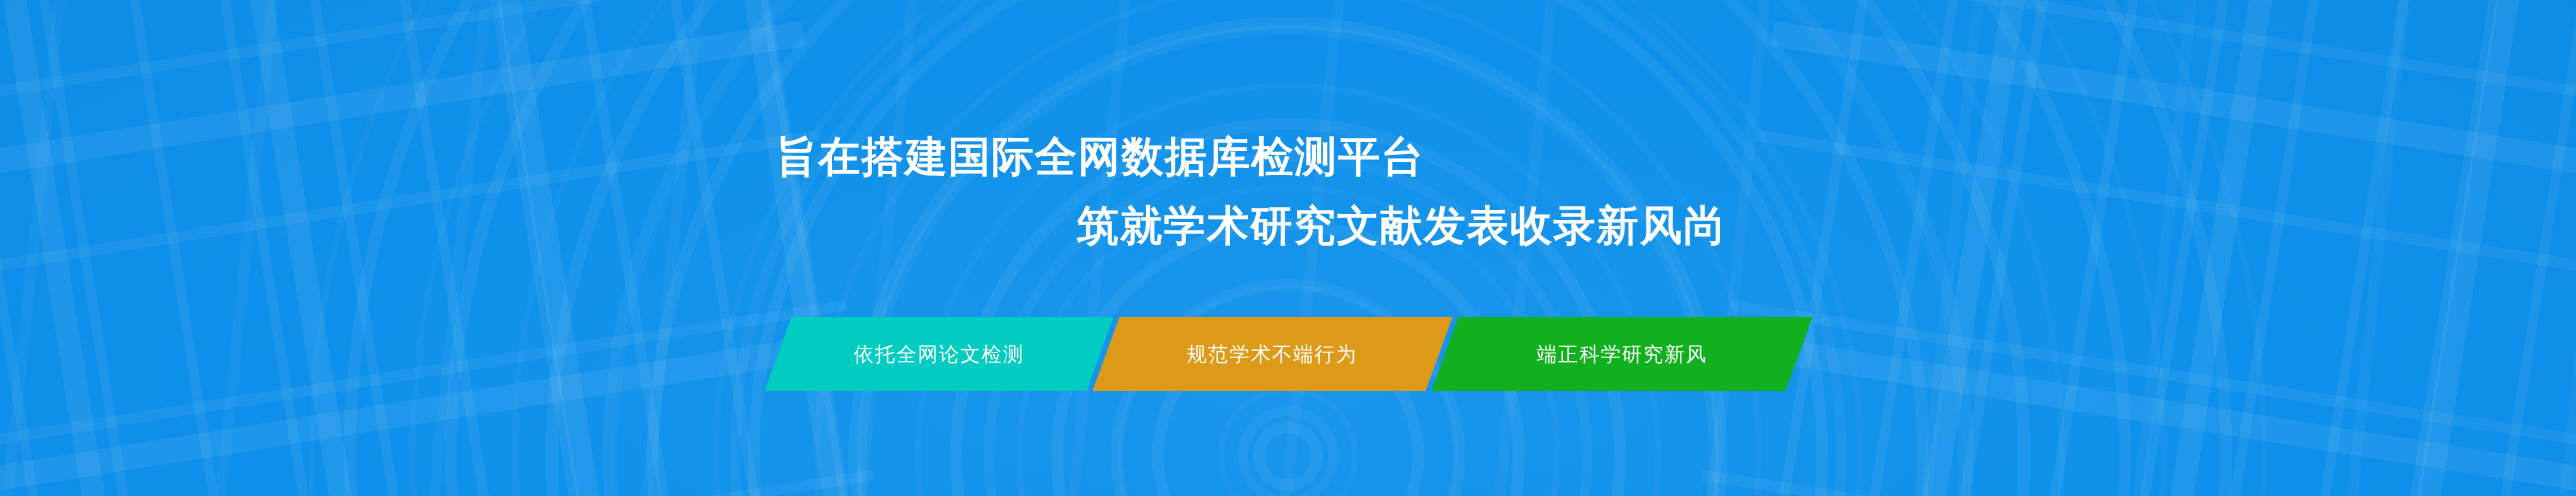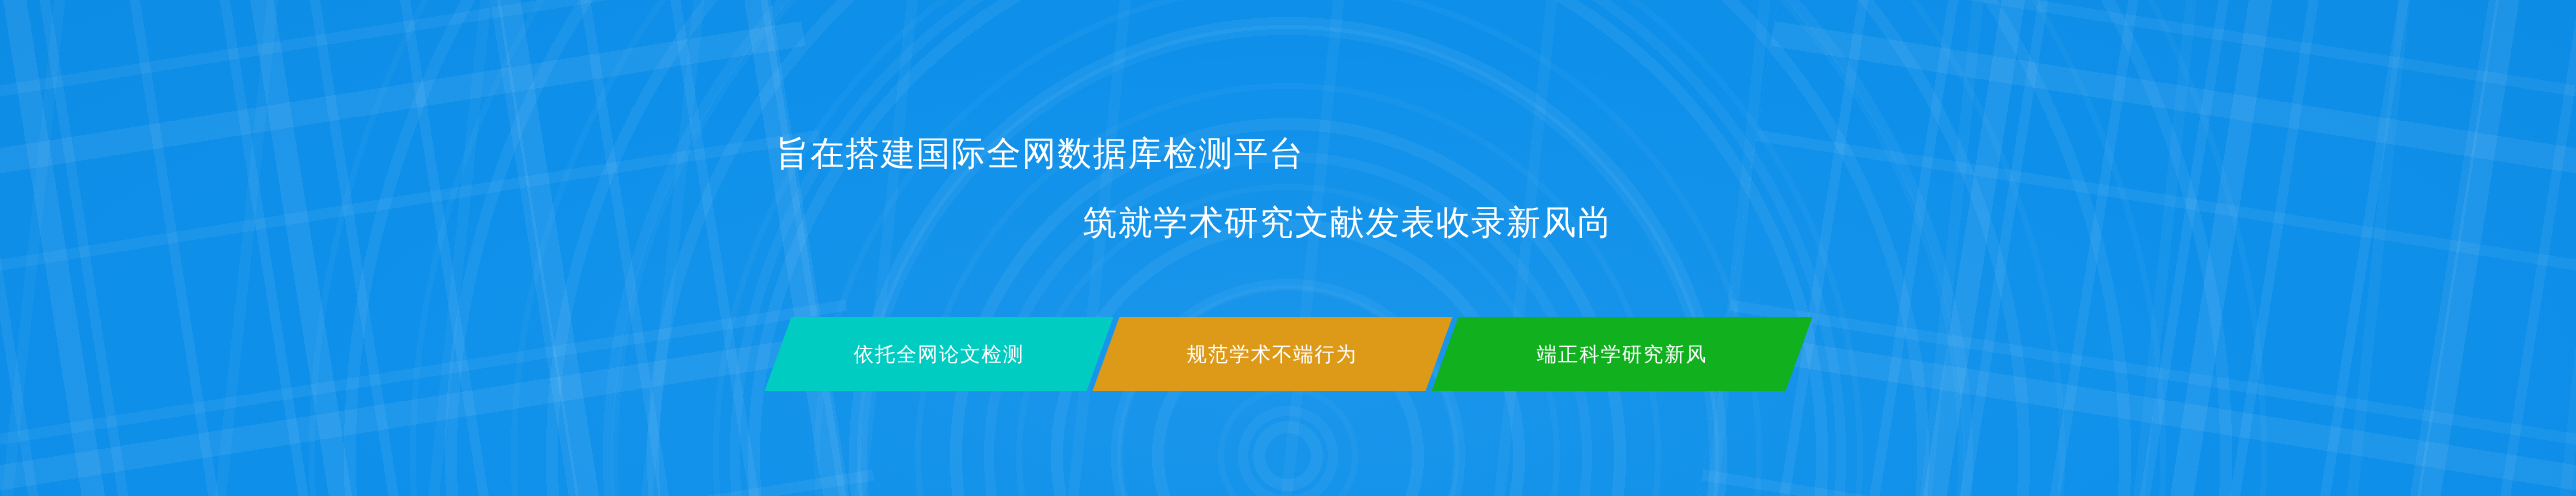--- a/index.html
+++ b/index.html
@@ -115,29 +115,29 @@
   }
 
   
   .headline{
     position:absolute;
     left:0;top:0;width:100%;
     z-index:5;
   }
   .hl-line{
     color:#ffffff;
-    font-size:34px;
-    font-weight:normal;
+    font-size:42px;
+    font-weight:bold;
     letter-spacing:1.3px;
     line-height:1;
     white-space:nowrap;
     position:absolute;
   }
   .hl-1{left:775px;top:136px;}
-  .hl-2{left:1077px;top:205px;margin-left:6px;}
+  .hl-2{left:1077px;top:205px;}
 
   
   .tag-strip{
     position:absolute;
     left:778px;
     top:317px;
     width:1021px;
     height:74px;
     display:flex;
     z-index:5;

